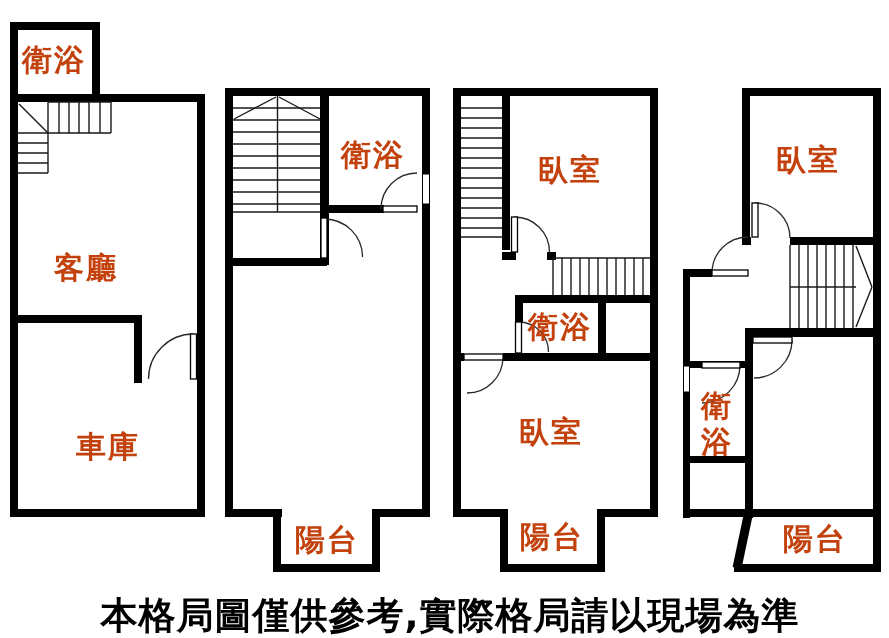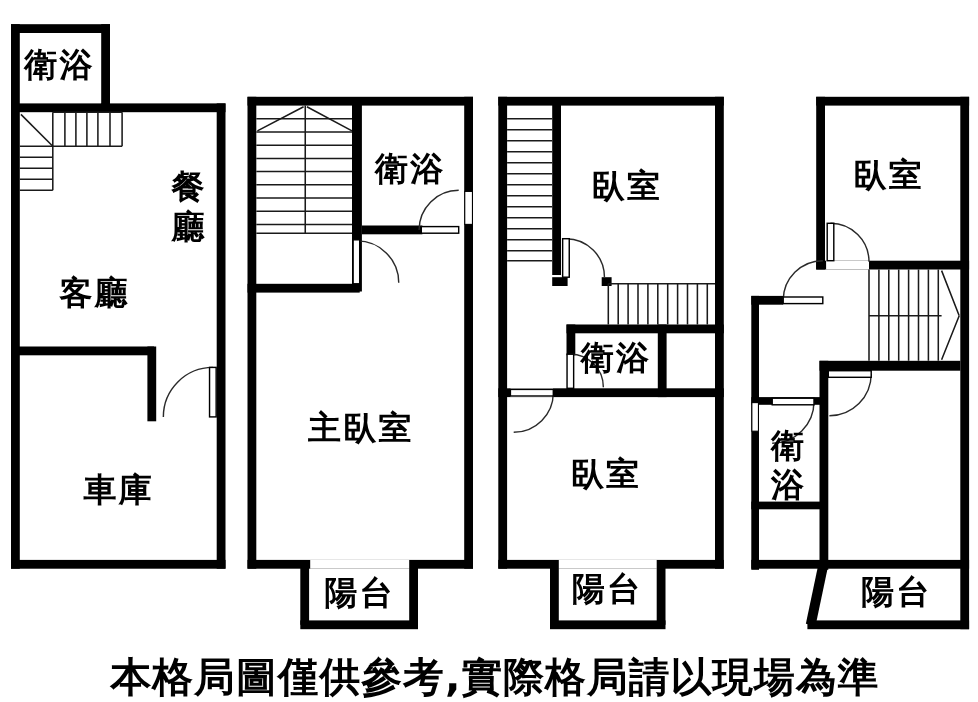--- a/index.html
+++ b/index.html
@@ -3,21 +3,21 @@
 <meta charset="utf-8">
 <style>
   html,body{margin:0;padding:0;background:#fff;}
   #plan{
     position:relative;width:889px;height:638px;background:#fff;overflow:hidden;
     font-family:"DejaVu Sans","Liberation Sans",sans-serif;
   }
   #plan svg{position:absolute;left:0;top:0;}
   .lbl{
     position:absolute;transform:translate(-50%,-50%);
-    font-size:30px;font-weight:700;color:#000000;white-space:nowrap;
+    font-size:30px;font-weight:700;color:#c2410c;white-space:nowrap;
     letter-spacing:2px;line-height:1.15;text-align:center;
   }
   .lbl-v{white-space:normal;width:36px;letter-spacing:0;line-height:1.2;}
   .disclaimer{
     position:absolute;left:450px;top:616px;transform:translate(-50%,-50%);
     font-size:37px;font-weight:700;color:#000;white-space:nowrap;letter-spacing:1px;
   }
   .wall{fill:#000;}
   .gap{fill:#fff;}
   .tread{stroke:#1a1a1a;stroke-width:1.4;fill:none;}
@@ -153,26 +153,24 @@
       <path class="arc" d="M792 340 A38 38 0 0 1 754 378"></path>
       <rect class="leaf" x="753" y="337" width="39" height="6"></rect>
     </g>
     <g>
       <path class="arc" d="M740 365 A38 38 0 0 1 702 403"></path>
       <rect class="leaf" x="702" y="362" width="38" height="6"></rect>
     </g>
   </svg>
 
   <div class="lbl" style="left:54px;top:60px">衛浴</div>
-  <div class="lbl lbl-v" style="left:171px;top:189px">餐廳</div>
   <div class="lbl" style="left:86px;top:268px">客廳</div>
   <div class="lbl" style="left:108px;top:447px">車庫</div>
 
   <div class="lbl" style="left:373px;top:155px">衛浴</div>
-  <div class="lbl" style="left:328px;top:390px">主臥室</div>
   <div class="lbl" style="left:327px;top:540px">陽台</div>
 
   <div class="lbl" style="left:570px;top:170px">臥室</div>
   <div class="lbl" style="left:560px;top:327px">衛浴</div>
   <div class="lbl" style="left:551px;top:432px">臥室</div>
   <div class="lbl" style="left:552px;top:537px">陽台</div>
 
   <div class="lbl" style="left:808px;top:160px">臥室</div>
   <div class="lbl lbl-v" style="left:716px;top:424px">衛浴</div>
   <div class="lbl" style="left:815px;top:539px">陽台</div>

